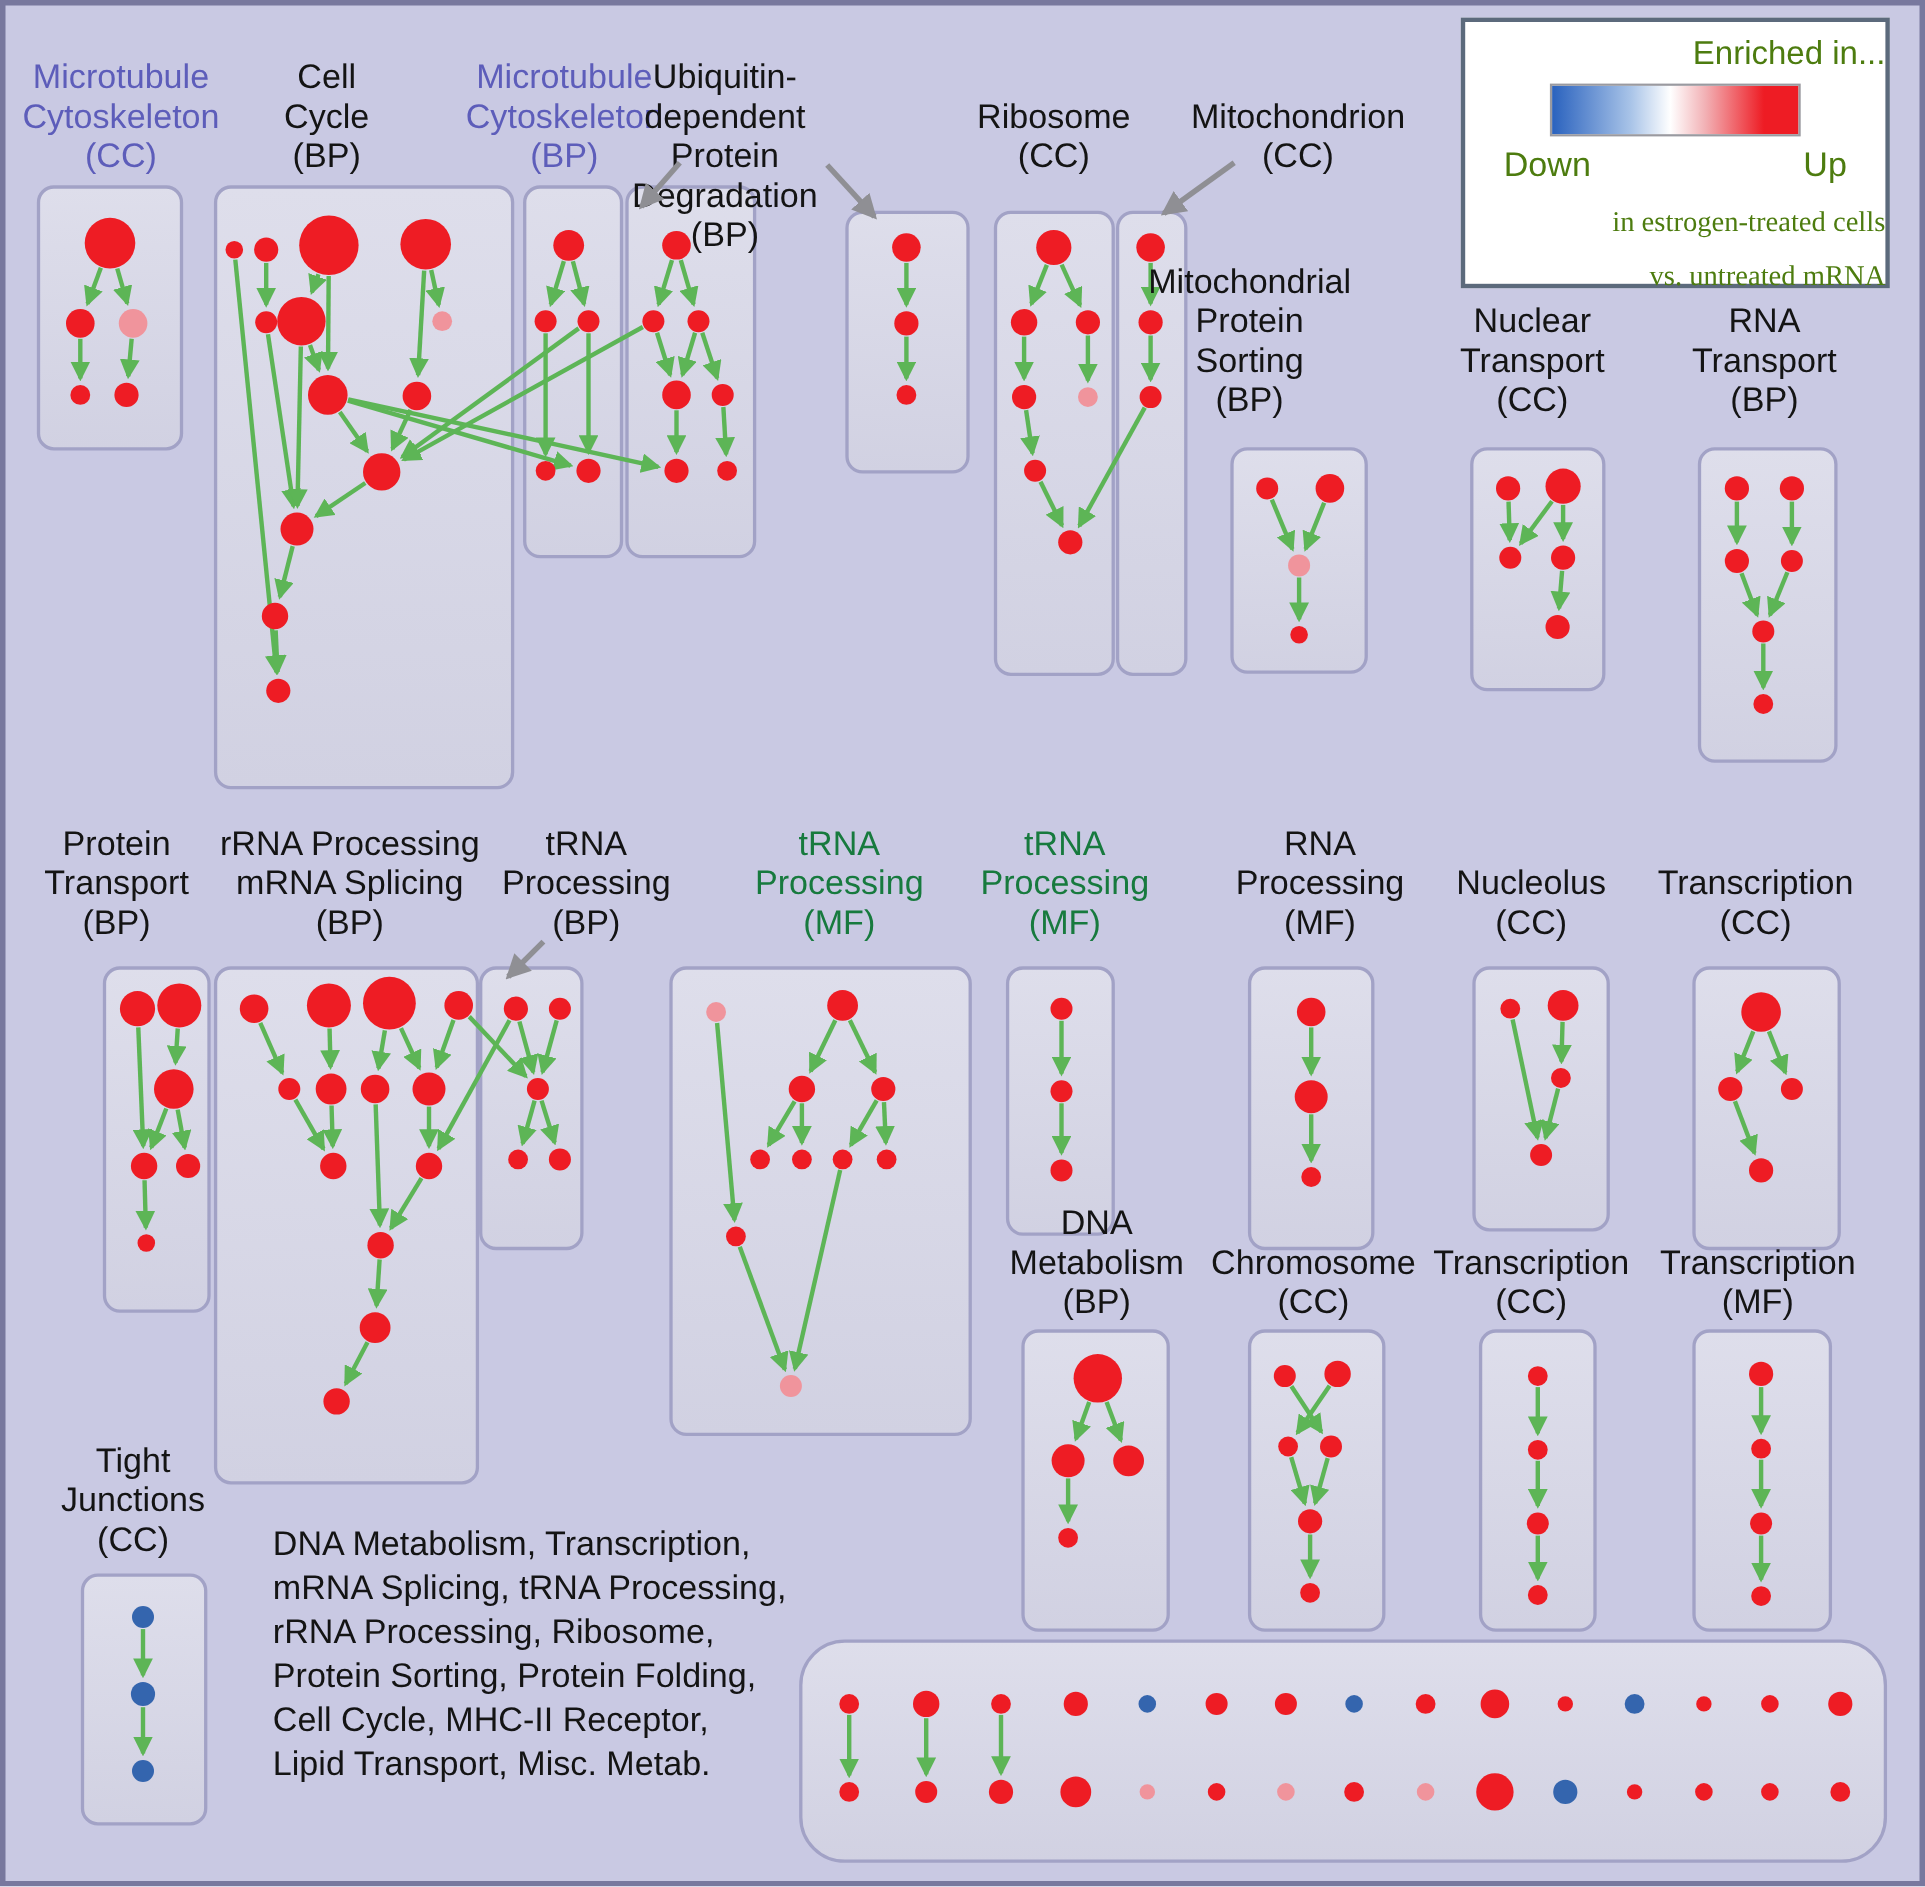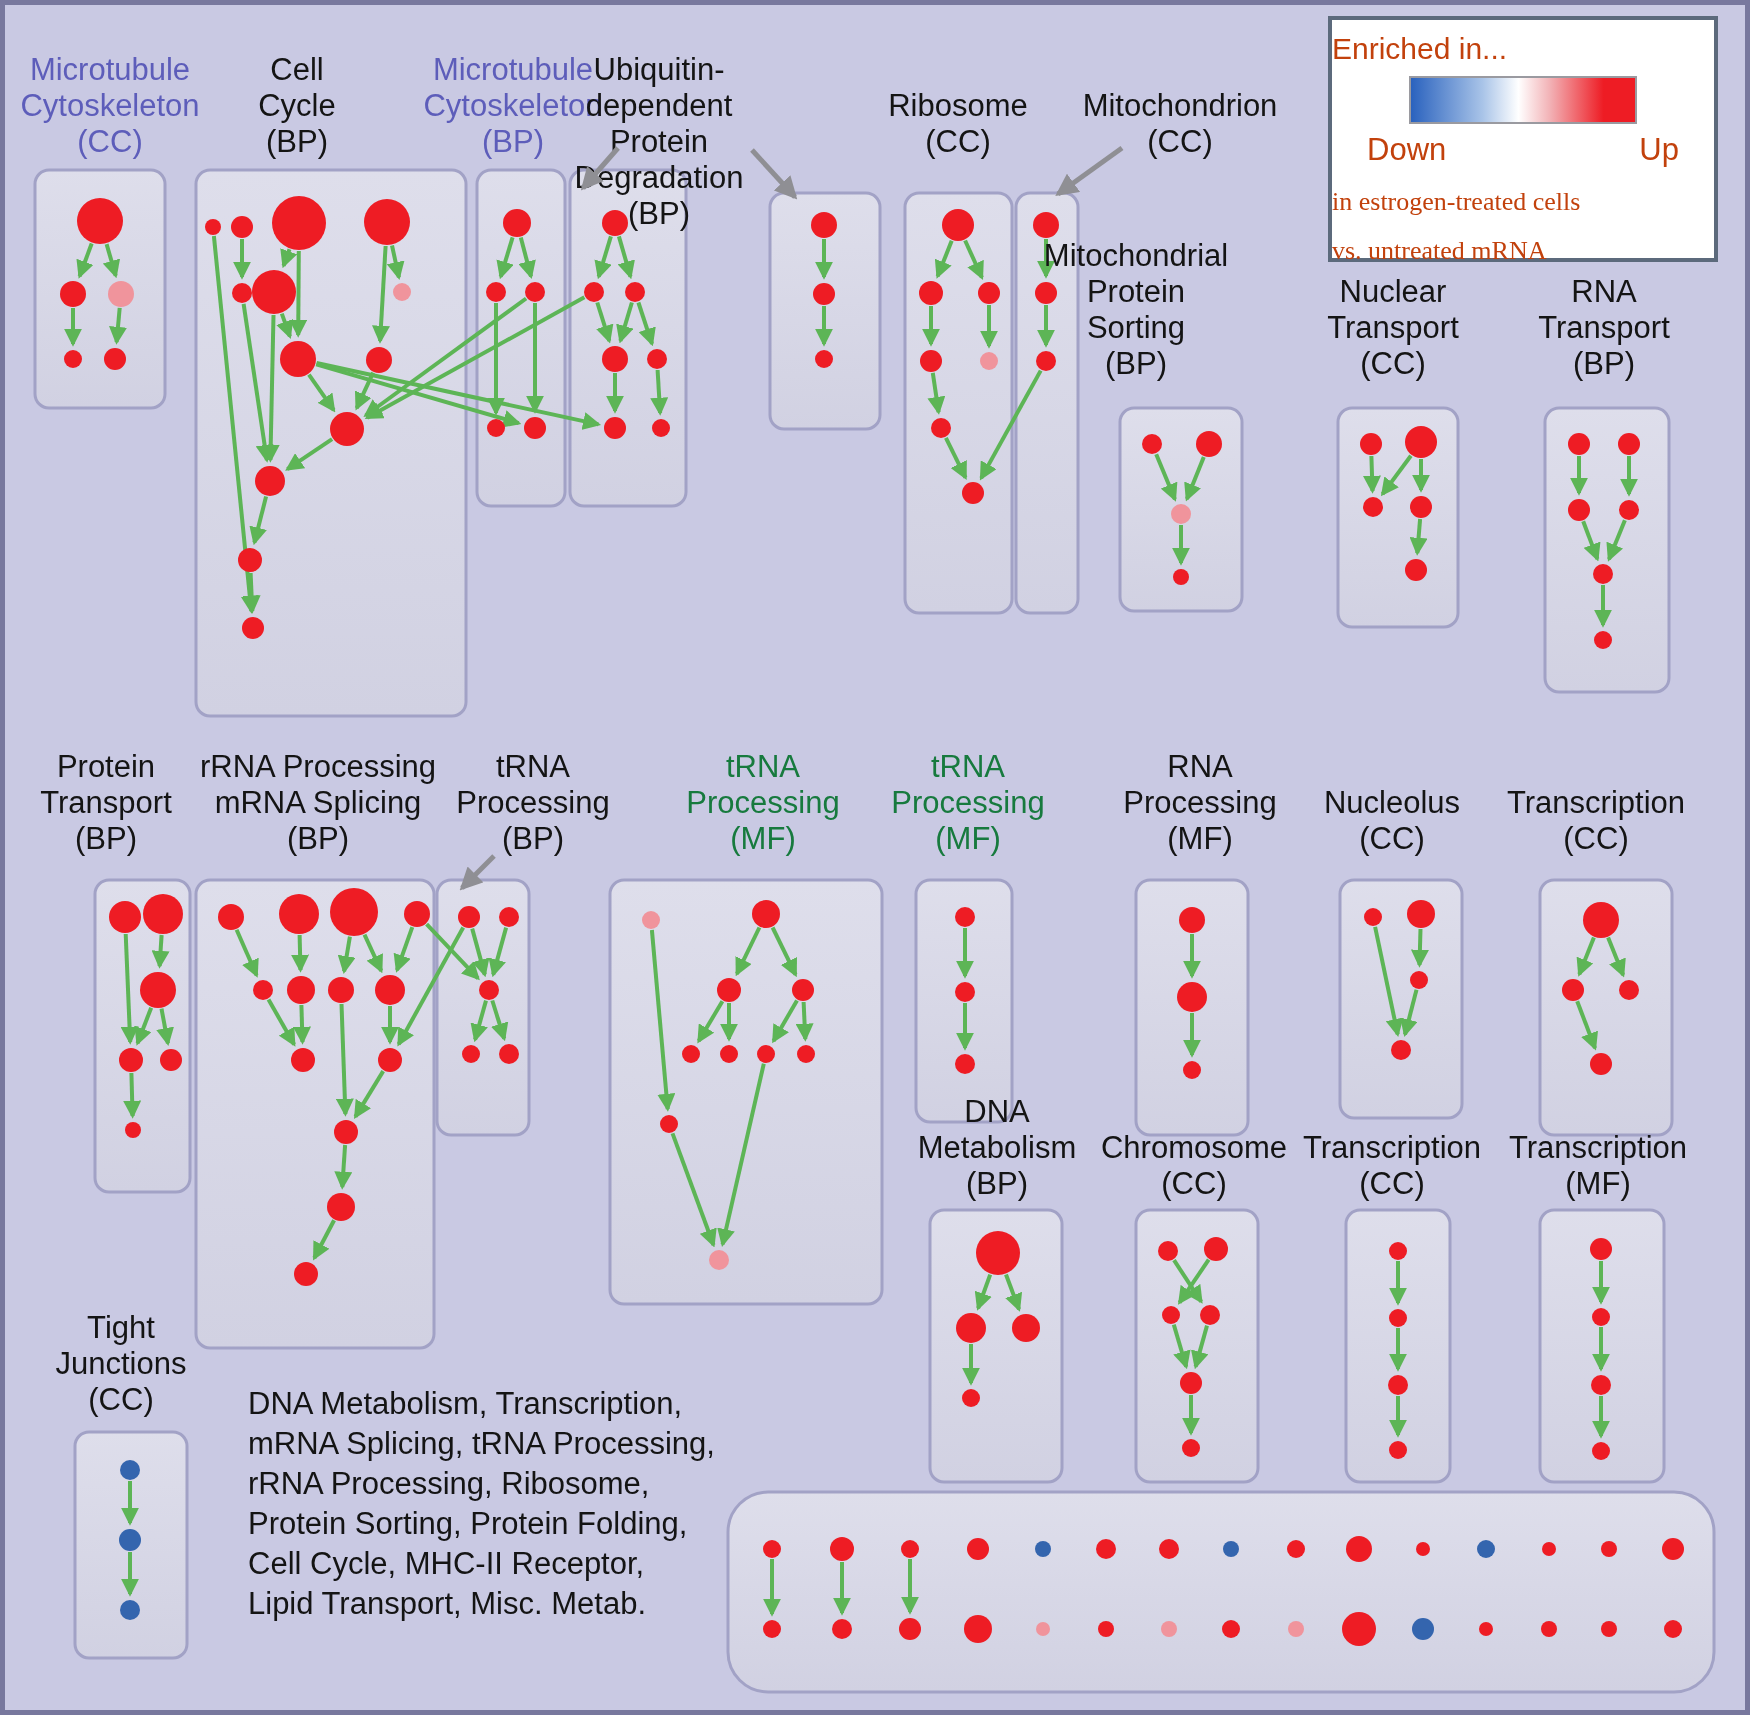--- a/index.html
+++ b/index.html
@@ -1,19 +1,19 @@
 <!DOCTYPE html>
 <html><head>
 <meta charset="utf-8">
 <style>
   html,body{margin:0;padding:0;background:#ffffff;}
   #figure{position:relative;overflow:hidden;font-family:"Liberation Sans","DejaVu Sans",sans-serif;padding-left:16px;}
   #diagram{position:absolute;left:0;top:0;}
   #diagram text{font-family:"Liberation Sans","DejaVu Sans",sans-serif;}
-  #legend{position:absolute;box-sizing:border-box;background:#ffffff;border:4px solid #5c6a7c;text-align:left;color:#c2410c;}
+  #legend{position:absolute;box-sizing:border-box;background:#ffffff;border:4px solid #5c6a7c;text-align:right;color:#4d7c0f;}
   .lg-title{font-size:30px;margin-top:12px;}
   .lg-bar{width:228px;height:48px;margin:10px auto 0;border:2px solid #9a9aa0;box-sizing:border-box;}
   .lg-du{display:flex;justify-content:space-between;width:312px;margin:8px auto 0;font-size:31px;}
   .lg-sub{font-size:26px;margin-top:19px;line-height:30px;font-family:Liberation Serif, serif;}
 </style>
 </head>
 <body>
 
 <div id="figure" style="width: 1750px; height: 1715px; background: rgb(201, 201, 227);">
   <svg id="diagram" width="1750" height="1715" viewBox="0 0 1750 1715">

